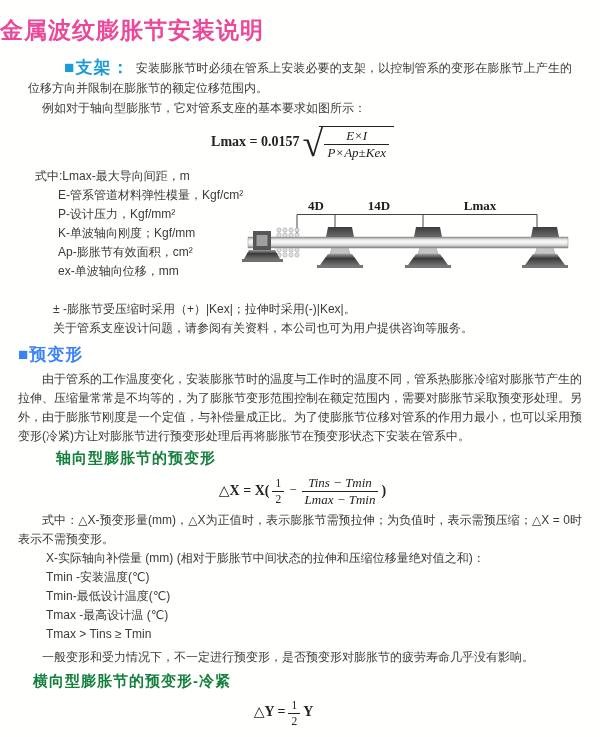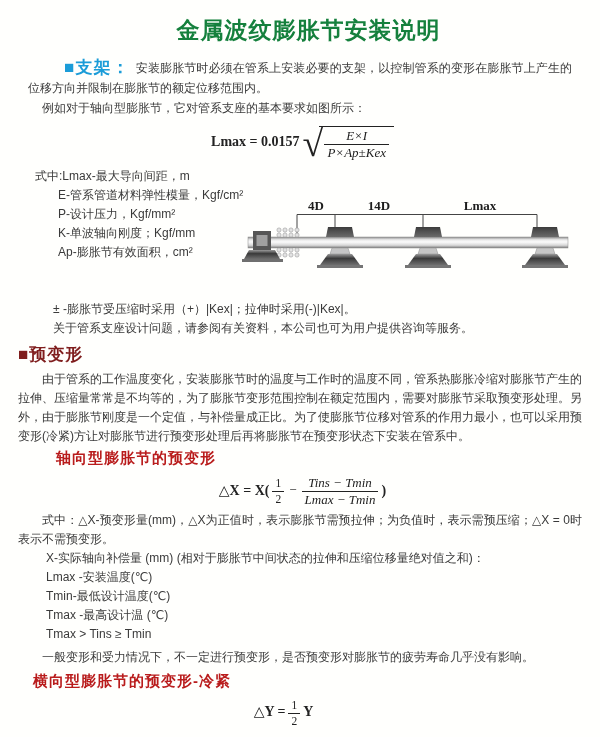--- a/index.html
+++ b/index.html
@@ -3,34 +3,34 @@
 <meta charset="utf-8">
 <style>
   html,body{margin:0;padding:0;}
   body{
     width:600px;height:737px;overflow:hidden;background:#fffffd;
     font-family:"Liberation Sans","DejaVu Sans",sans-serif;
     color:#3a3a3a;font-size:12px;position:relative;
   }
   
   .doc-title{
-    margin:16px 0 0;text-align:center;font-size:23px;font-weight:bold;
-    color:#15803d;line-height:28px;letter-spacing:1px;padding-left:17px;
+    margin:16px 0 0;font-size:23px;font-weight:bold;
+    color:#ec4899;line-height:28px;letter-spacing:1px;
   }
   
   .sec-head-inline{
     color:#1b9cd8;font-size:17px;font-weight:bold;letter-spacing:1px;
     vertical-align:-1px;margin-right:6px;
   }
   .sec-head{
-    margin:6px 0 0 18px;color:#7f1d1d;font-size:17px;font-weight:bold;
+    margin:6px 0 0 18px;color:#3b82f6;font-size:17px;font-weight:bold;
     letter-spacing:1px;line-height:22px;
   }
   .sub-head{
-    color:#b91c1c;font-size:15px;font-weight:bold;letter-spacing:1px;line-height:20px;
+    color:#15803d;font-size:15px;font-weight:bold;letter-spacing:1px;line-height:20px;
   }
   .sub-head.axial{margin:2px 0 0 56px;}
   .sub-head.lateral{margin:4px 0 0 33px;}
   
   .para{margin:14px 28px 0;line-height:20px;text-align:justify;text-indent:36px;}
   .para2{margin:0 18px 0;line-height:20px;text-indent:24px;}
   .body-para{margin:4px 18px 0;line-height:19px;text-align:justify;text-indent:24px;}
   
   .formula-row{text-align:center;font-family:"Liberation Serif","DejaVu Serif",serif;color:#222;padding-left:35px;}
   .formula-row.f1{margin:8px 30px 4px 0;}
@@ -80,20 +80,21 @@
     </span>
   </span>
 </div>
 
 <div class="defs-wrap">
   <div class="def-line def-first">式中:Lmax-最大导向间距，m</div>
   <div class="def-line def-item">E-管系管道材料弹性模量，Kgf/cm²</div>
   <div class="def-line def-item">P-设计压力，Kgf/mm²</div>
   <div class="def-line def-item">K-单波轴向刚度；Kgf/mm</div>
   <div class="def-line def-item">Ap-膨胀节有效面积，cm²</div>
+  <div class="def-line def-item">ex-单波轴向位移，mm</div>
 
   <svg class="diagram" viewBox="0 0 355 97" xmlns="http://www.w3.org/2000/svg">
     <defs>
       <linearGradient id="pipeGrad" x1="0" y1="0" x2="0" y2="1">
         <stop offset="0" stop-color="#8f8f8f"></stop>
         <stop offset="0.25" stop-color="#e8e8e8"></stop>
         <stop offset="0.45" stop-color="#fbfbfb"></stop>
         <stop offset="0.75" stop-color="#d8d8d8"></stop>
         <stop offset="1" stop-color="#7d7d7d"></stop>
       </linearGradient>
@@ -188,21 +189,21 @@
   <span class="f-op">−</span>
   <span class="frac ital">
     <span class="num">Tins − Tmin</span>
     <span class="den">Lmax − Tmin</span>
   </span>
   <span class="f-lhs">)</span>
 </div>
 
 <p class="note-indent">式中：△X-预变形量(mm)，△X为正值时，表示膨胀节需预拉伸；为负值时，表示需预压缩；△X = 0时表示不需预变形。</p>
 <div class="note-item">X-实际轴向补偿量 (mm) (相对于膨胀节中间状态的拉伸和压缩位移量绝对值之和)：</div>
-<div class="note-item">Lmax -安装温度(℃)</div>
+<div class="note-item">Tmin -安装温度(℃)</div>
 <div class="note-item">Tmin-最低设计温度(℃)</div>
 <div class="note-item">Tmax -最高设计温 (℃)</div>
 <div class="note-item">Tmax &gt; Tins ≥ Tmin</div>
 <p class="note-indent">一般变形和受力情况下，不一定进行预变形，是否预变形对膨胀节的疲劳寿命几乎没有影响。</p>
 
 <div class="sub-head lateral">横向型膨胀节的预变形-冷紧</div>
 
 <div class="formula-row f3">
   <span class="f-lhs">△Y =</span>
   <span class="frac small">

